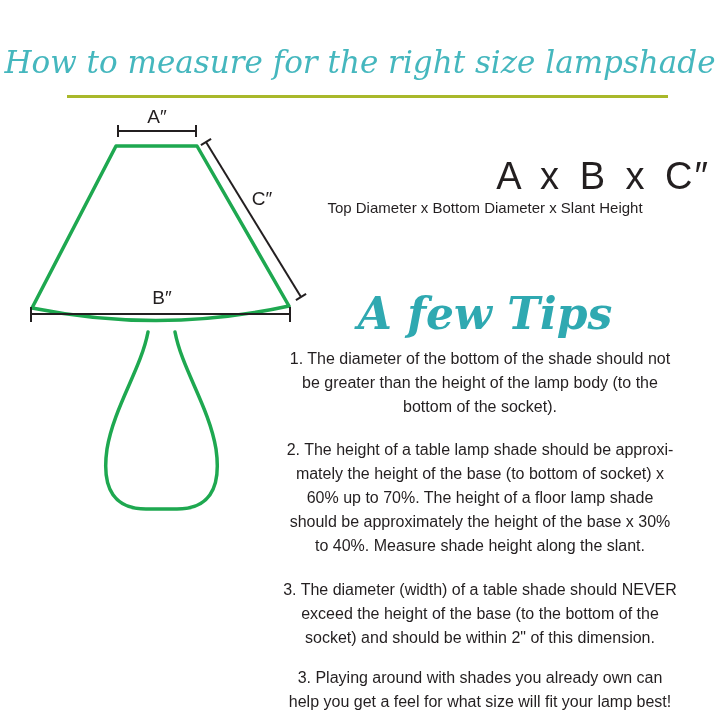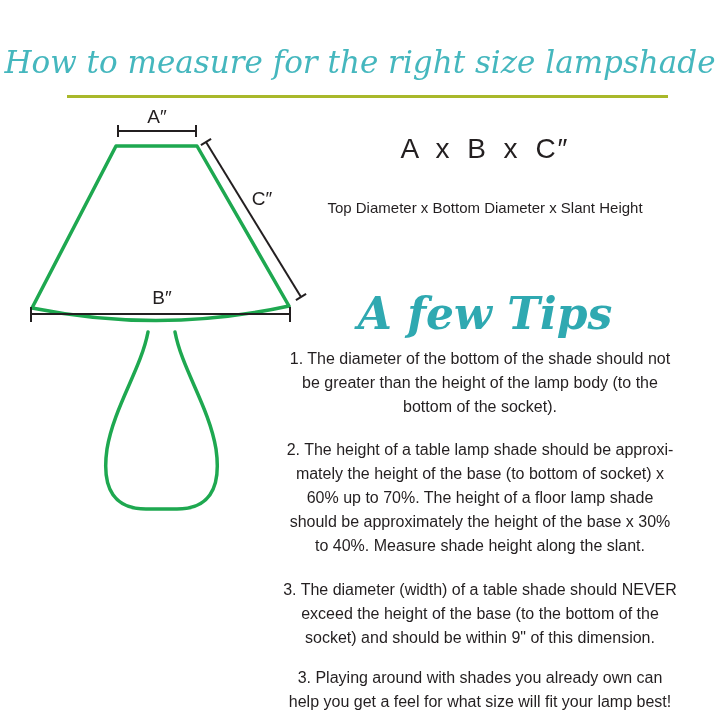--- a/index.html
+++ b/index.html
@@ -59,26 +59,27 @@
     font-family:"Liberation Sans", sans-serif;
     font-size:19px;
   }
   .right-col{
     position:absolute;
     left:260px;top:0;width:450px;
     text-align:center;
   }
   .formula-heading{
     position:absolute;
-    top:133px;left:0;width:100%;
-    font-size:28px;
+    top:155px;left:0;width:100%;
+    font-size:38px;
     letter-spacing:2px;
     word-spacing:6px;
     color:var(--ink);
     white-space:nowrap;
+    text-align:right;
   }
   .formula-subtitle{
     position:absolute;
     top:199px;left:-10px;width:470px;
     font-size:15px;
     color:var(--ink);
     white-space:nowrap;
   }
   .tips-heading{
     position:absolute;
@@ -153,18 +154,18 @@
     <div class="tip tip-1">1. The diameter of the bottom of the shade should not
 be greater than the height of the lamp body (to the
 bottom of the socket).</div>
     <div class="tip tip-2">2. The height of a table lamp shade should be approxi-
 mately the height of the base (to bottom of socket) x
 60% up to 70%. The height of a floor lamp shade
 should be approximately the height of the base x 30%
 to 40%. Measure shade height along the slant.</div>
     <div class="tip tip-3">3. The diameter (width) of a table shade should NEVER
 exceed the height of the base (to the bottom of the
-socket) and should be within 9" of this dimension.</div>
+socket) and should be within 2" of this dimension.</div>
     <div class="tip tip-4">3. Playing around with shades you already own can
 help you get a feel for what size will fit your lamp best!</div>
   </div>
 
 </div>
 
 </body></html>

